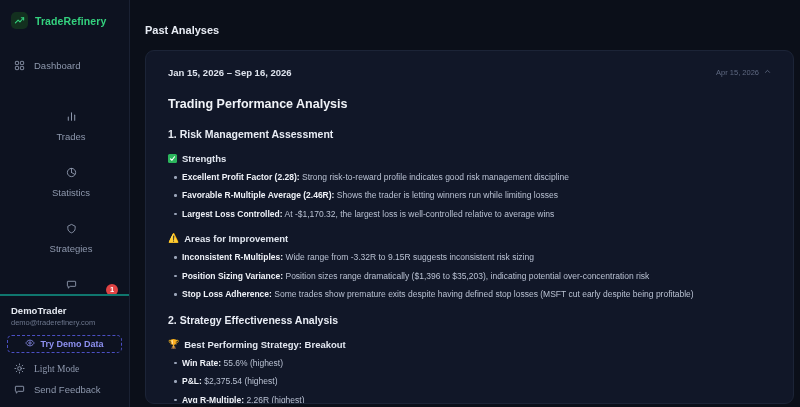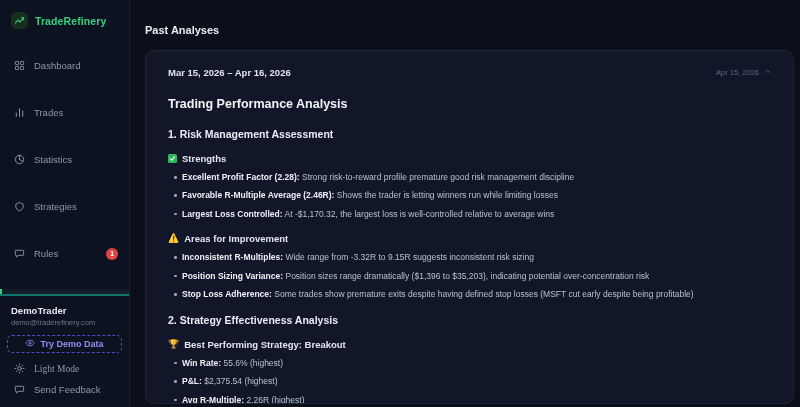--- a/index.html
+++ b/index.html
@@ -35,21 +35,21 @@
   }
 
   .nav { margin-top: 13px; display: flex; flex-direction: column; gap: 12px; }
   .nav-item {
     position: relative;
     display: flex; align-items: center; gap: 9px;
     height: 23px; padding-left: 13px; margin-bottom: 0;
     color: #8e98ad; font-size: 9.5px;
     cursor: pointer;
   }
-  .nav-item + .nav-item { margin-top: 12px; }
+  .nav-item + .nav-item { margin-top: 21px; flex-direction: column; }
   .nav-item .ico { width: 12px; height: 12px; flex: 0 0 12px; display:flex; align-items:center; justify-content:center; }
   .nav-item .ico svg { display:block; }
   .nav-item.active {
     background: #151c2c;
     color: #34d17e;
     font-weight: bold;
   }
   .nav-item.active::before {
     content: ""; position: absolute; left: 0; top: 0; bottom: 0;
     width: 2px; background: #34d17e;
@@ -284,21 +284,21 @@
       <div class="foot-cut"></div>
     </div>
   </aside>
 
   <main class="main">
     <div class="page-title">Past Analyses</div>
 
     <section class="card">
 
       <div class="card-head">
-        <span class="card-range">Mar 15, 2026 – Apr 16, 2026</span>
+        <span class="card-range">Jan 15, 2026 – Sep 16, 2026</span>
         <span class="card-meta">
           <span>Apr 15, 2026</span>
           <span>
             <svg width="7" height="7" viewBox="0 0 24 24" fill="none" stroke="#5e6880" stroke-width="3" stroke-linecap="round" stroke-linejoin="round">
               <polyline points="5,15 12,8 19,15"></polyline>
             </svg>
           </span>
         </span>
       </div>
 
@@ -308,21 +308,21 @@
 
       <div class="sub-head">
         <span class="check-box">
           <svg width="7" height="7" viewBox="0 0 24 24" fill="none" stroke="#fff" stroke-width="4" stroke-linecap="round" stroke-linejoin="round">
             <polyline points="5,13 10,18 19,6"></polyline>
           </svg>
         </span>
         <span>Strengths</span>
       </div>
       <ul class="blist">
-        <li><b>Excellent Profit Factor (2.28):</b> <span>Strong risk-to-reward profile premature good risk management discipline</span></li>
+        <li><b>Excellent Profit Factor (2.28):</b> <span>Strong risk-to-reward profile indicates good risk management discipline</span></li>
         <li><b>Favorable R-Multiple Average (2.46R):</b> <span>Shows the trader is letting winners run while limiting losses</span></li>
         <li><b>Largest Loss Controlled:</b> <span>At -$1,170.32, the largest loss is well-controlled relative to average wins</span></li>
       </ul>
 
       <div class="sub-head">
         <span class="emoji">⚠️</span>
         <span>Areas for Improvement</span>
       </div>
       <ul class="blist">
         <li><b>Inconsistent R-Multiples:</b> <span>Wide range from -3.32R to 9.15R suggests inconsistent risk sizing</span></li>

